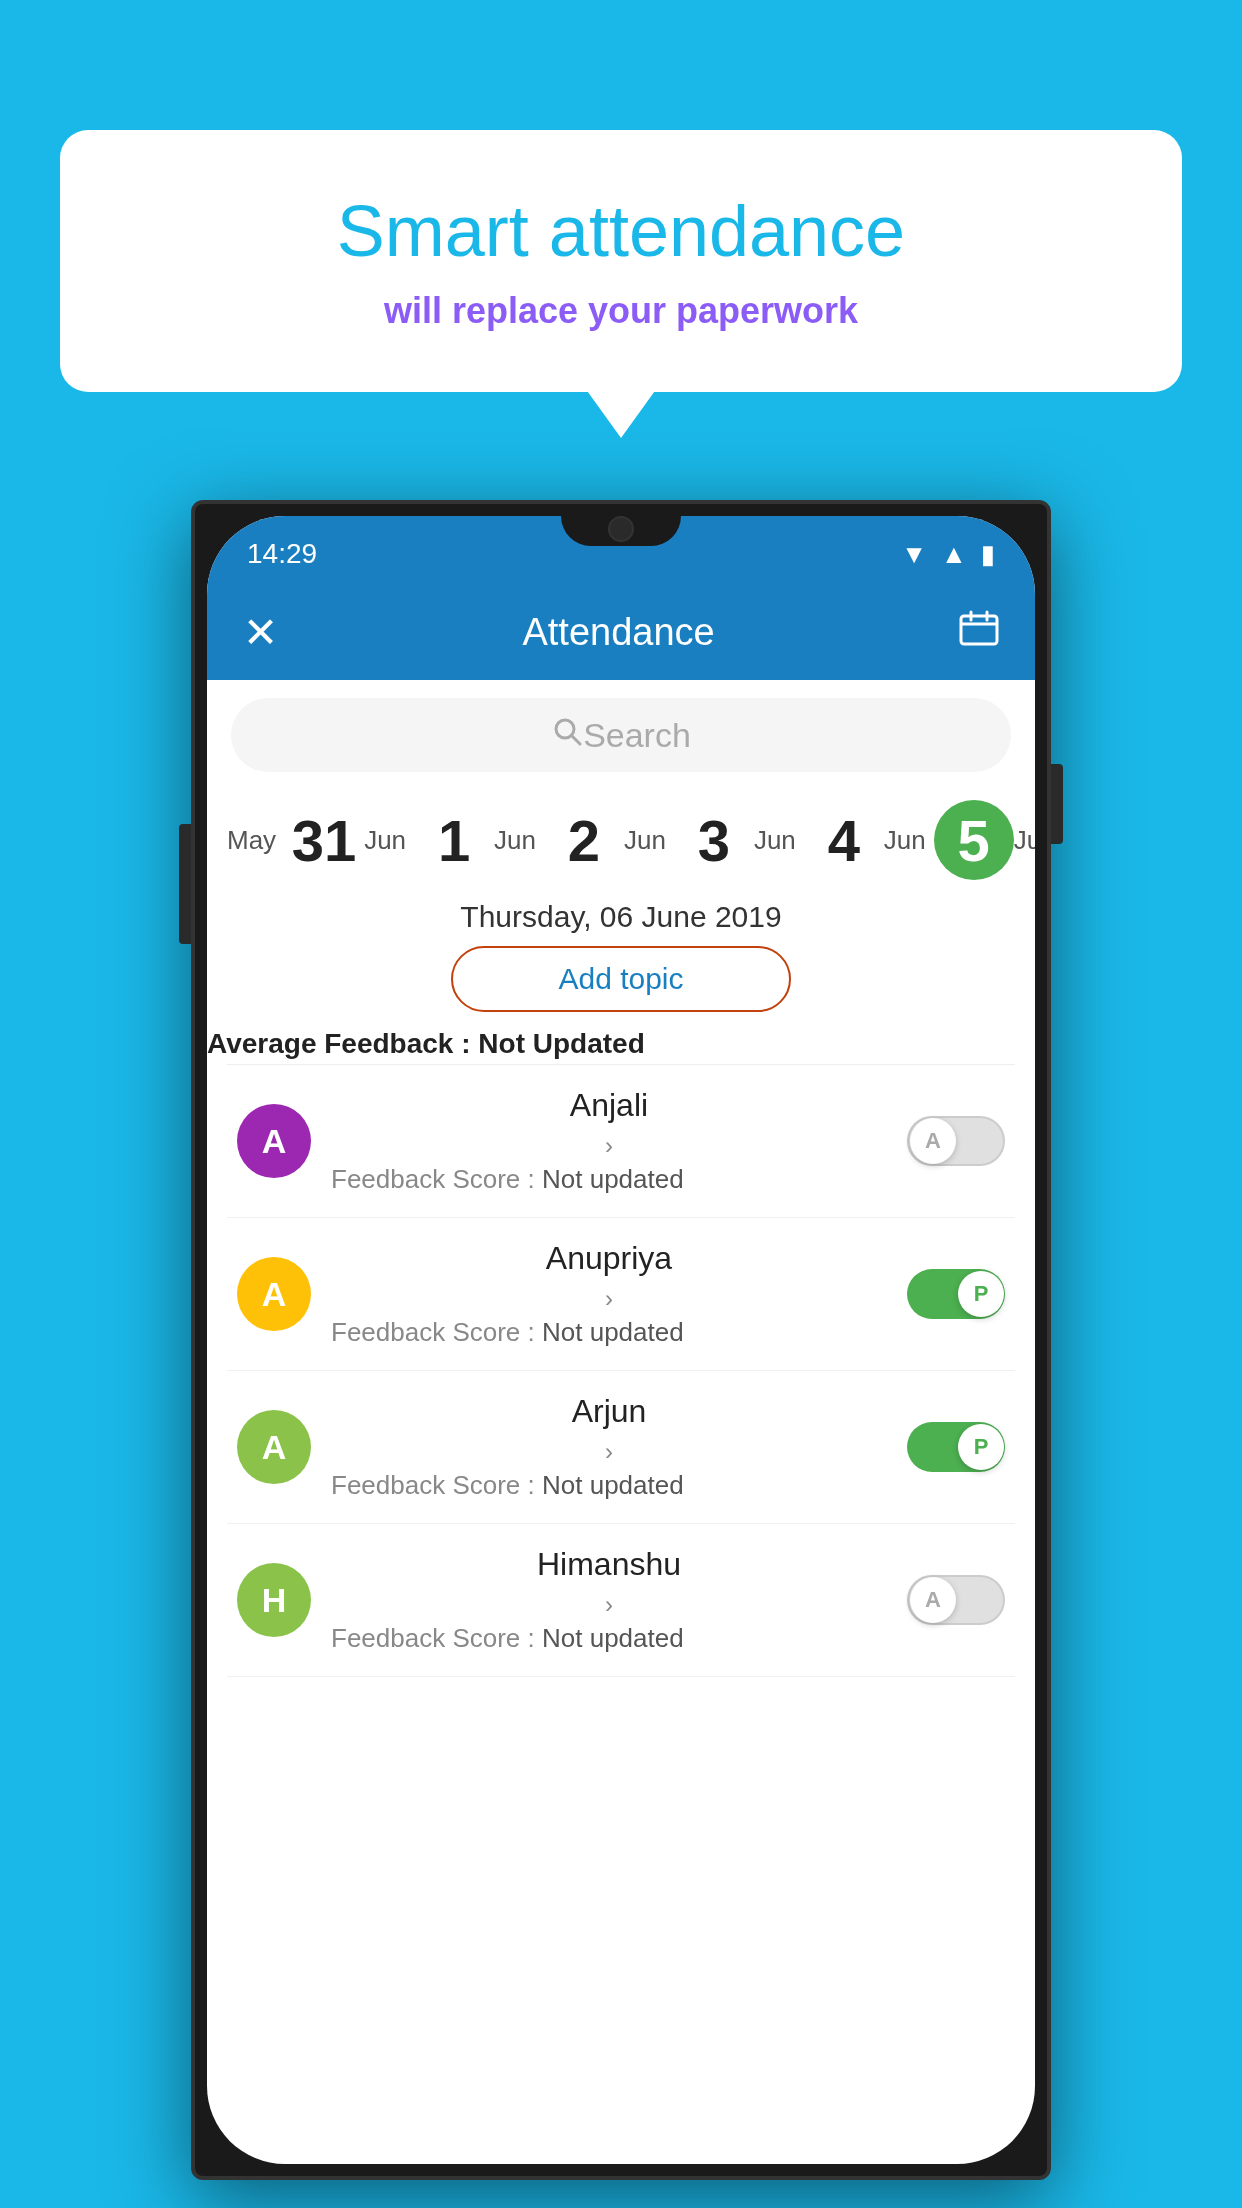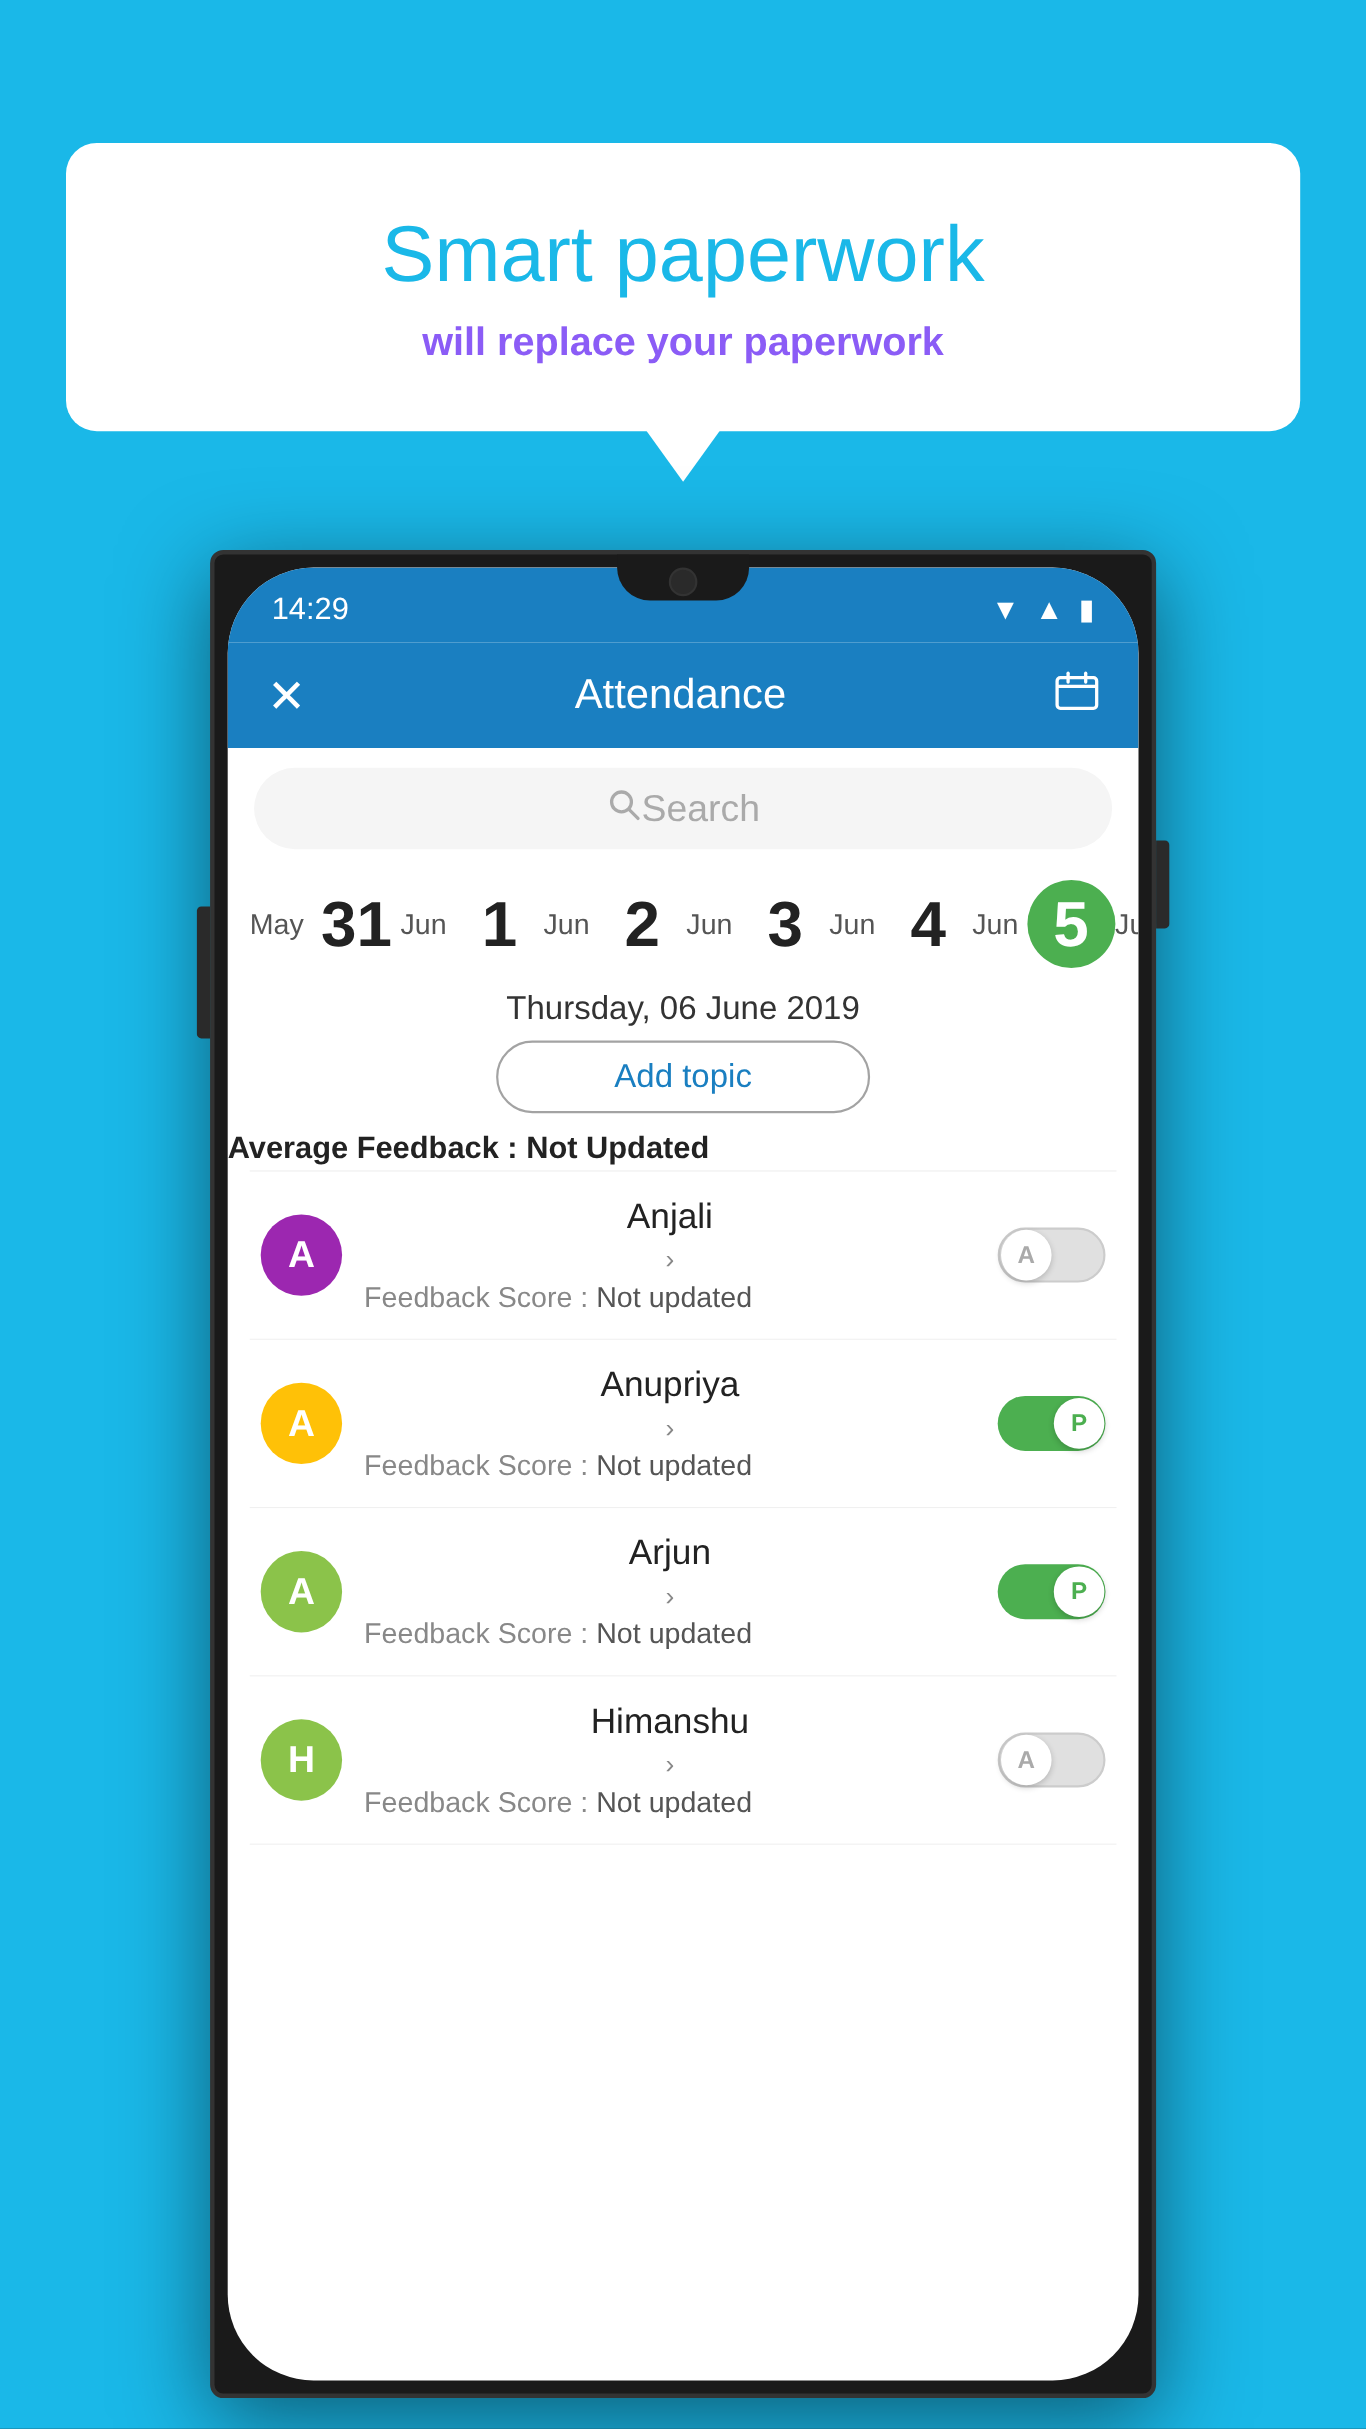--- a/index.html
+++ b/index.html
@@ -235,21 +235,21 @@
       text-align: center;
       font-size: 30px;
       color: #333;
       margin: 20px 0 12px;
     }
 
     
     .add-topic-btn {
       display: block;
       margin: 12px auto 16px;
-      border: 2px solid #a3a3a3;
+      border: 2px solid #c2410c;
       border-radius: 40px;
       padding: 14px 60px;
       background: transparent;
       color: #1a7fc1;
       font-size: 30px;
       cursor: pointer;
       width: 340px;
       text-align: center;
     }
 
@@ -370,21 +370,21 @@
     .screen-content {
       overflow: hidden;
       height: calc(100% - 164px);
     }
   </style>
 </head>
 <body>
 
 <div class="speech-bubble-wrapper">
   <div class="speech-bubble">
-    <div class="bubble-title">Smart paperwork</div>
+    <div class="bubble-title">Smart attendance</div>
     <div class="bubble-subtitle">will replace your paperwork</div>
   </div>
 </div>
 
 <div class="phone-wrapper">
   <div class="phone-outer">
 
     <div class="notch">
       <div class="camera"></div>
     </div>

